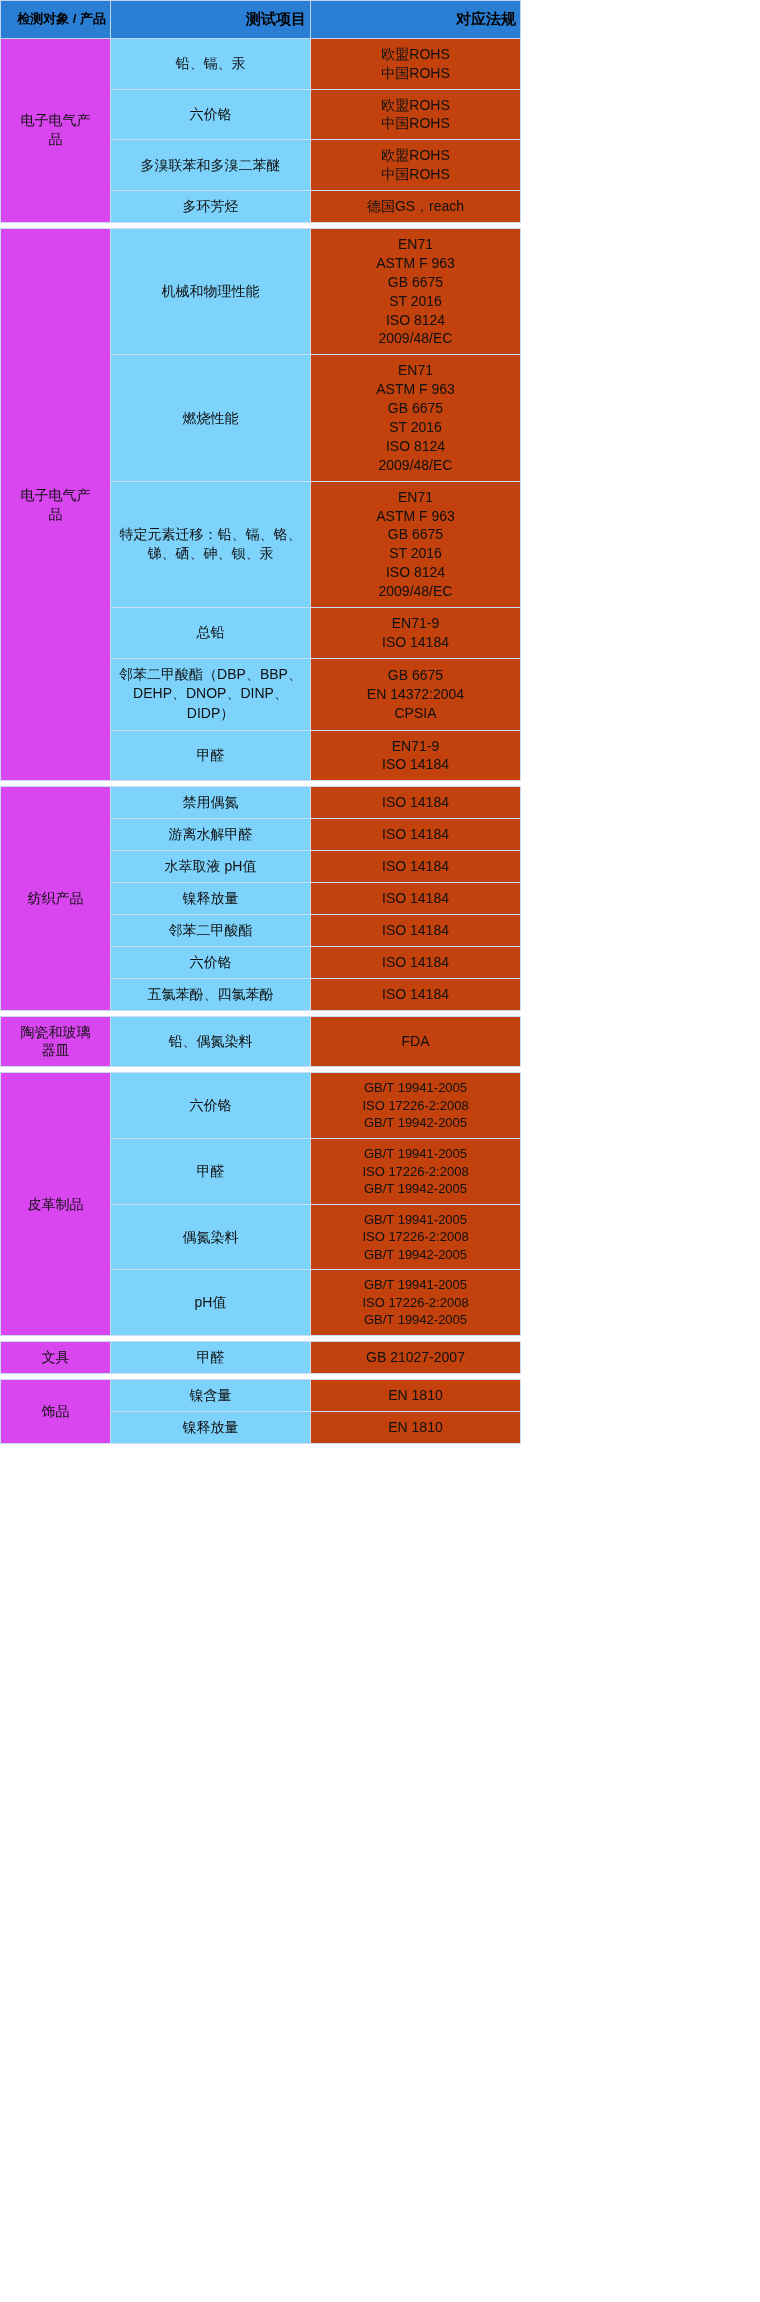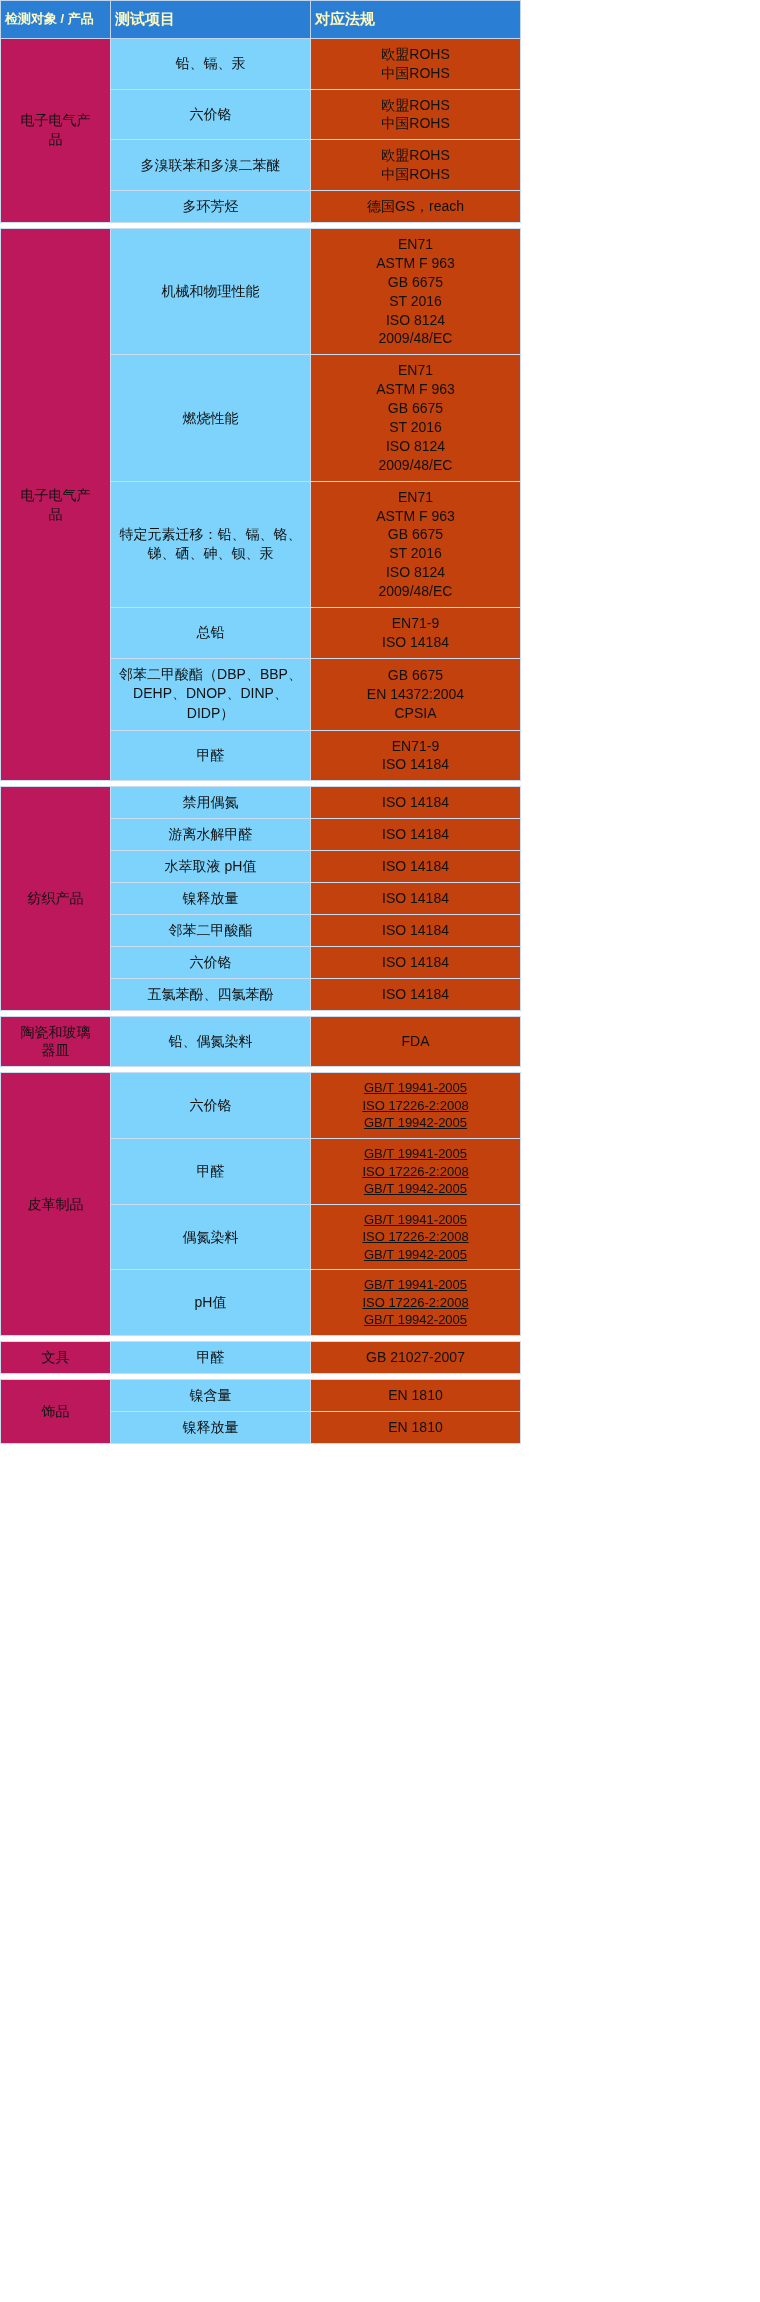--- a/index.html
+++ b/index.html
@@ -20,62 +20,61 @@
     border-collapse: collapse;
     width: 520px;
     table-layout: fixed;
   }
   table.reg-table col.c1 { width: 110px; }
   table.reg-table col.c2 { width: 200px; }
   table.reg-table col.c3 { width: 210px; }
 
   th.hdr {
     background: #2a7fd4;
-    color: #fef9c3;
+    color: #000000;
     font-size: 15px;
     font-weight: bold;
-    text-align: left;
+    text-align: right;
     padding: 9px 4px;
     border: 1px solid #bfd6ee;
     line-height: 1.25;
   }
   th.hdr.first {
     font-size: 13px;
   }
   td {
     border: 1px solid #c9dcf0;
     text-align: center;
     vertical-align: middle;
     font-size: 14px;
     color: #111111;
     line-height: 1.35;
     padding: 6px 6px;
   }
   td.cat {
-    background: #be185d;
+    background: #d946ef;
     font-size: 14px;
     font-weight: normal;
     color: #111;
     padding: 6px 16px;
   }
   td.item {
     background: #7dd3fc;
   }
   td.reg {
     background: #c2410c;
     white-space: pre-line;
   }
   td.item.multi {
     white-space: pre-line;
     line-height: 1.4;
     margin-top: 7px;
   }
   td.small {
     font-size: 13px;
-    text-decoration: underline;
   }
   .spacer-row td {
     border: none;
     background: #ffffff;
     height: 5px;
     padding: 0;
   }
 </style>
 </head>
 <body>

